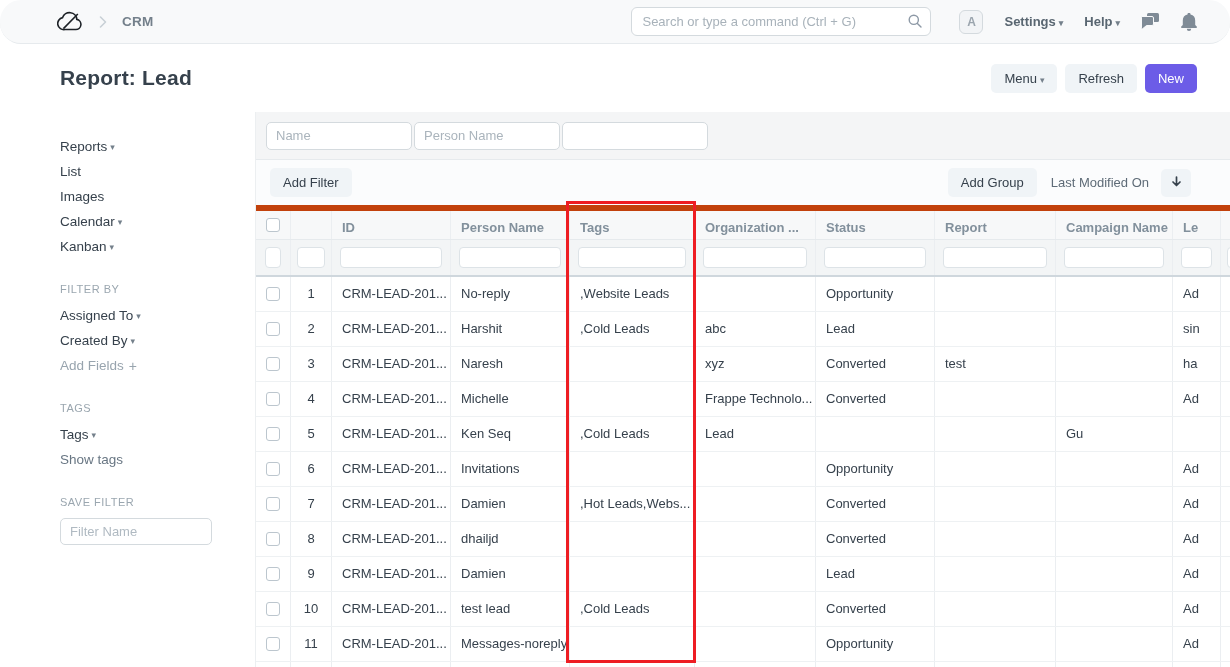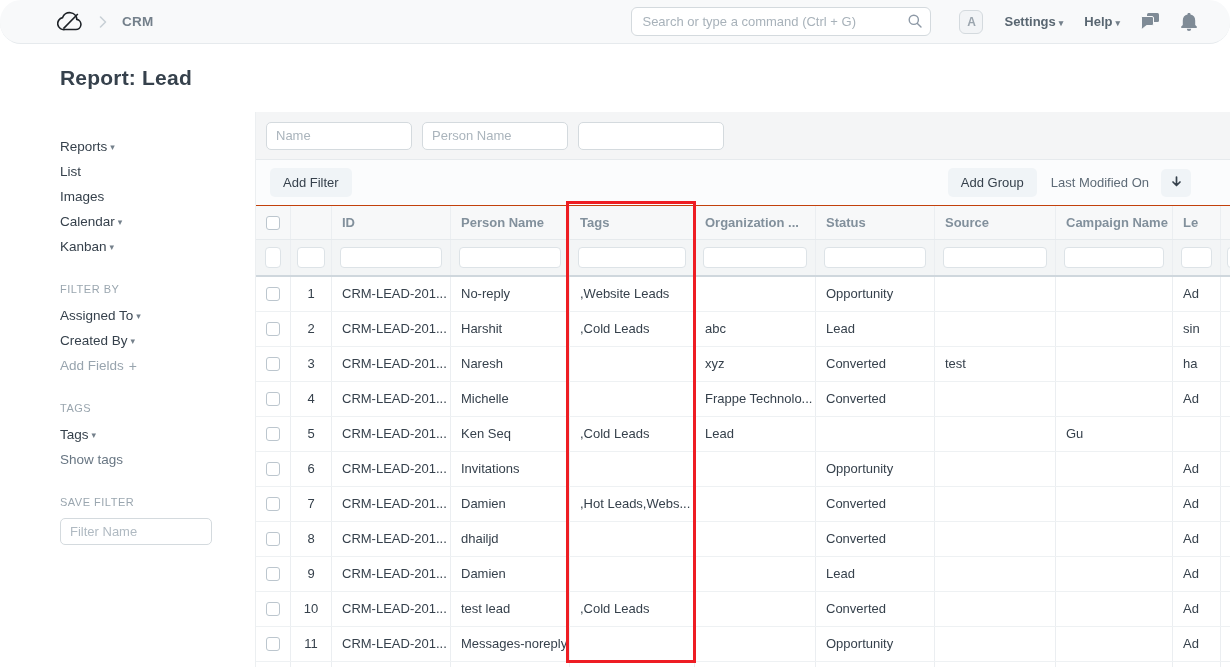--- a/index.html
+++ b/index.html
@@ -34,32 +34,32 @@
   .sidebar { width:255px; min-width:255px; padding:22px 0 0 60px; background:#fff; }
   .side-item { height:25px; display:flex; align-items:center; font-size:13.5px; color:#36414c; cursor:pointer; }
   .side-label { margin-top:24px; margin-bottom:8px; font-size:11px; color:#9aa6af; letter-spacing:.5px; }
   .side-muted { color:#98a4ae; }
   .side-gray { color:#687683; }
   .plus { margin-left:5px; font-size:14px; color:#98a4ae; }
   .filter-name { width:152px; height:27px; border:1px solid #d4dade; border-radius:5px; padding:0 9px; font-size:13px; font-family:inherit; color:#36414c; margin-top:2px; }
   .filter-name::placeholder { color:#b0bac2; }
 
   .main { flex:1; background:#fff; border-left:1px solid #eceff1; }
-  .filter-band { height:48px; background:#f4f5f6; border-bottom:1px solid #e6eaed; display:flex; align-items:center; gap:10px; padding-left:10px; }
+  .filter-band { height:48px; background:#f4f5f6; border-bottom:1px solid #e6eaed; display:flex; align-items:center; gap:2px; padding-left:10px; }
   .f-input { width:146px; height:28px; border:1px solid #d4dade; border-radius:5px; background:#fff; padding:0 9px; font-size:13px; font-family:inherit; color:#36414c; }
   .f-input::placeholder { color:#aab4bc; }
   .toolbar { height:45px; background:#fbfcfd; display:flex; align-items:center; padding:0 40px 0 14px; }
   .toolbar .spacer { flex:1; }
   .sort-label { font-size:13px; color:#5e6b77; margin:0 12px 0 14px; }
   .sort-btn { width:30px; height:28px; background:#f0f4f7; border:none; border-radius:5px; display:flex; align-items:center; justify-content:center; cursor:pointer; }
 
   
   .trow { display:grid; grid-template-columns:35px 41px 119px 119px 125px 121px 119px 121px 117px 48px 10px; }
   .cell { border-right:1px solid #ebeef1; overflow:hidden; white-space:nowrap; }
-  .t-header { height:35px; background:#f7f8f9; border-top:1px solid #c2410c; border-bottom:1px solid #e6eaed; }
+  .t-header { height:35px; background:#f7f8f9; border-top:6px solid #c2410c; border-bottom:1px solid #e6eaed; }
   .t-header .cell { line-height:33px; padding-left:10px; font-weight:700; font-size:13px; color:#82909c; }
   .t-header .c-check, .t-filter .c-check { display:flex; align-items:center; justify-content:center; padding:0; }
   .t-filter { height:37px; background:#f3f5f6; border-bottom:2px solid #cfd7dd; }
   .t-filter .cell { padding:0; display:flex; align-items:center; }
   .filter-box { height:21px; background:#fff; border:1px solid #dde3e7; border-radius:4px; flex:1; margin:0 8px; min-width:0; }
   .filter-box.small { flex:none; width:16px; margin:0; }
   .filter-box.num { margin:0 6px; }
   .drow { height:35px; background:#fff; border-bottom:1px solid #eef1f3; }
   .drow .cell { line-height:33px; padding-left:10px; font-size:13px; color:#36414c; }
   .drow .c-check { display:flex; align-items:center; justify-content:center; padding:0; }
@@ -111,20 +111,25 @@
       <span class="nav-ico">
         <svg width="16" height="18" viewBox="0 0 16 18" fill="#7f8b96">
           <path d="M8 18a2.2 2.2 0 0 0 2.2-2.2H5.8A2.2 2.2 0 0 0 8 18zM14.2 12V7.6a6.2 6.2 0 0 0-4.7-6V1.3a1.5 1.5 0 0 0-3 0v.3a6.2 6.2 0 0 0-4.7 6V12l-1.5 1.5c-.6.6-.2 1.5.7 1.5h14c.9 0 1.3-.9.7-1.5z"></path>
         </svg>
       </span>
     </div>
   </header>
 
   <div class="page-head">
     <h1 class="page-title">Report: Lead</h1>
+    <div class="head-actions">
+      <button class="btn btn-soft"><span>Menu</span><span class="caret">▾</span></button>
+      <button class="btn btn-soft">Refresh</button>
+      <button class="btn btn-primary" style="background: rgb(108, 92, 231);">New</button>
+    </div>
   </div>
 
   <div class="content">
 
     <aside class="sidebar">
       <div class="side-item">
           <span>Reports</span>
           <span class="caret">▾</span>
         </div>
       <div class="side-item">
@@ -193,21 +198,21 @@
         <div class="trow t-header">
           <div class="cell c-check">
               <span class="cb"></span>
             </div>
           <div class="cell"></div>
           <div class="cell">ID</div>
           <div class="cell">Person Name</div>
           <div class="cell">Tags</div>
           <div class="cell">Organization ...</div>
           <div class="cell">Status</div>
-          <div class="cell">Source</div>
+          <div class="cell">Report</div>
           <div class="cell">Campaign Name</div>
           <div class="cell">Le</div>
           <div class="cell"></div>
         </div>
         <div class="trow t-filter">
           <div class="cell c-check">
               <span class="filter-box small"></span>
             </div>
           <div class="cell">
               <span class="filter-box num"></span>

